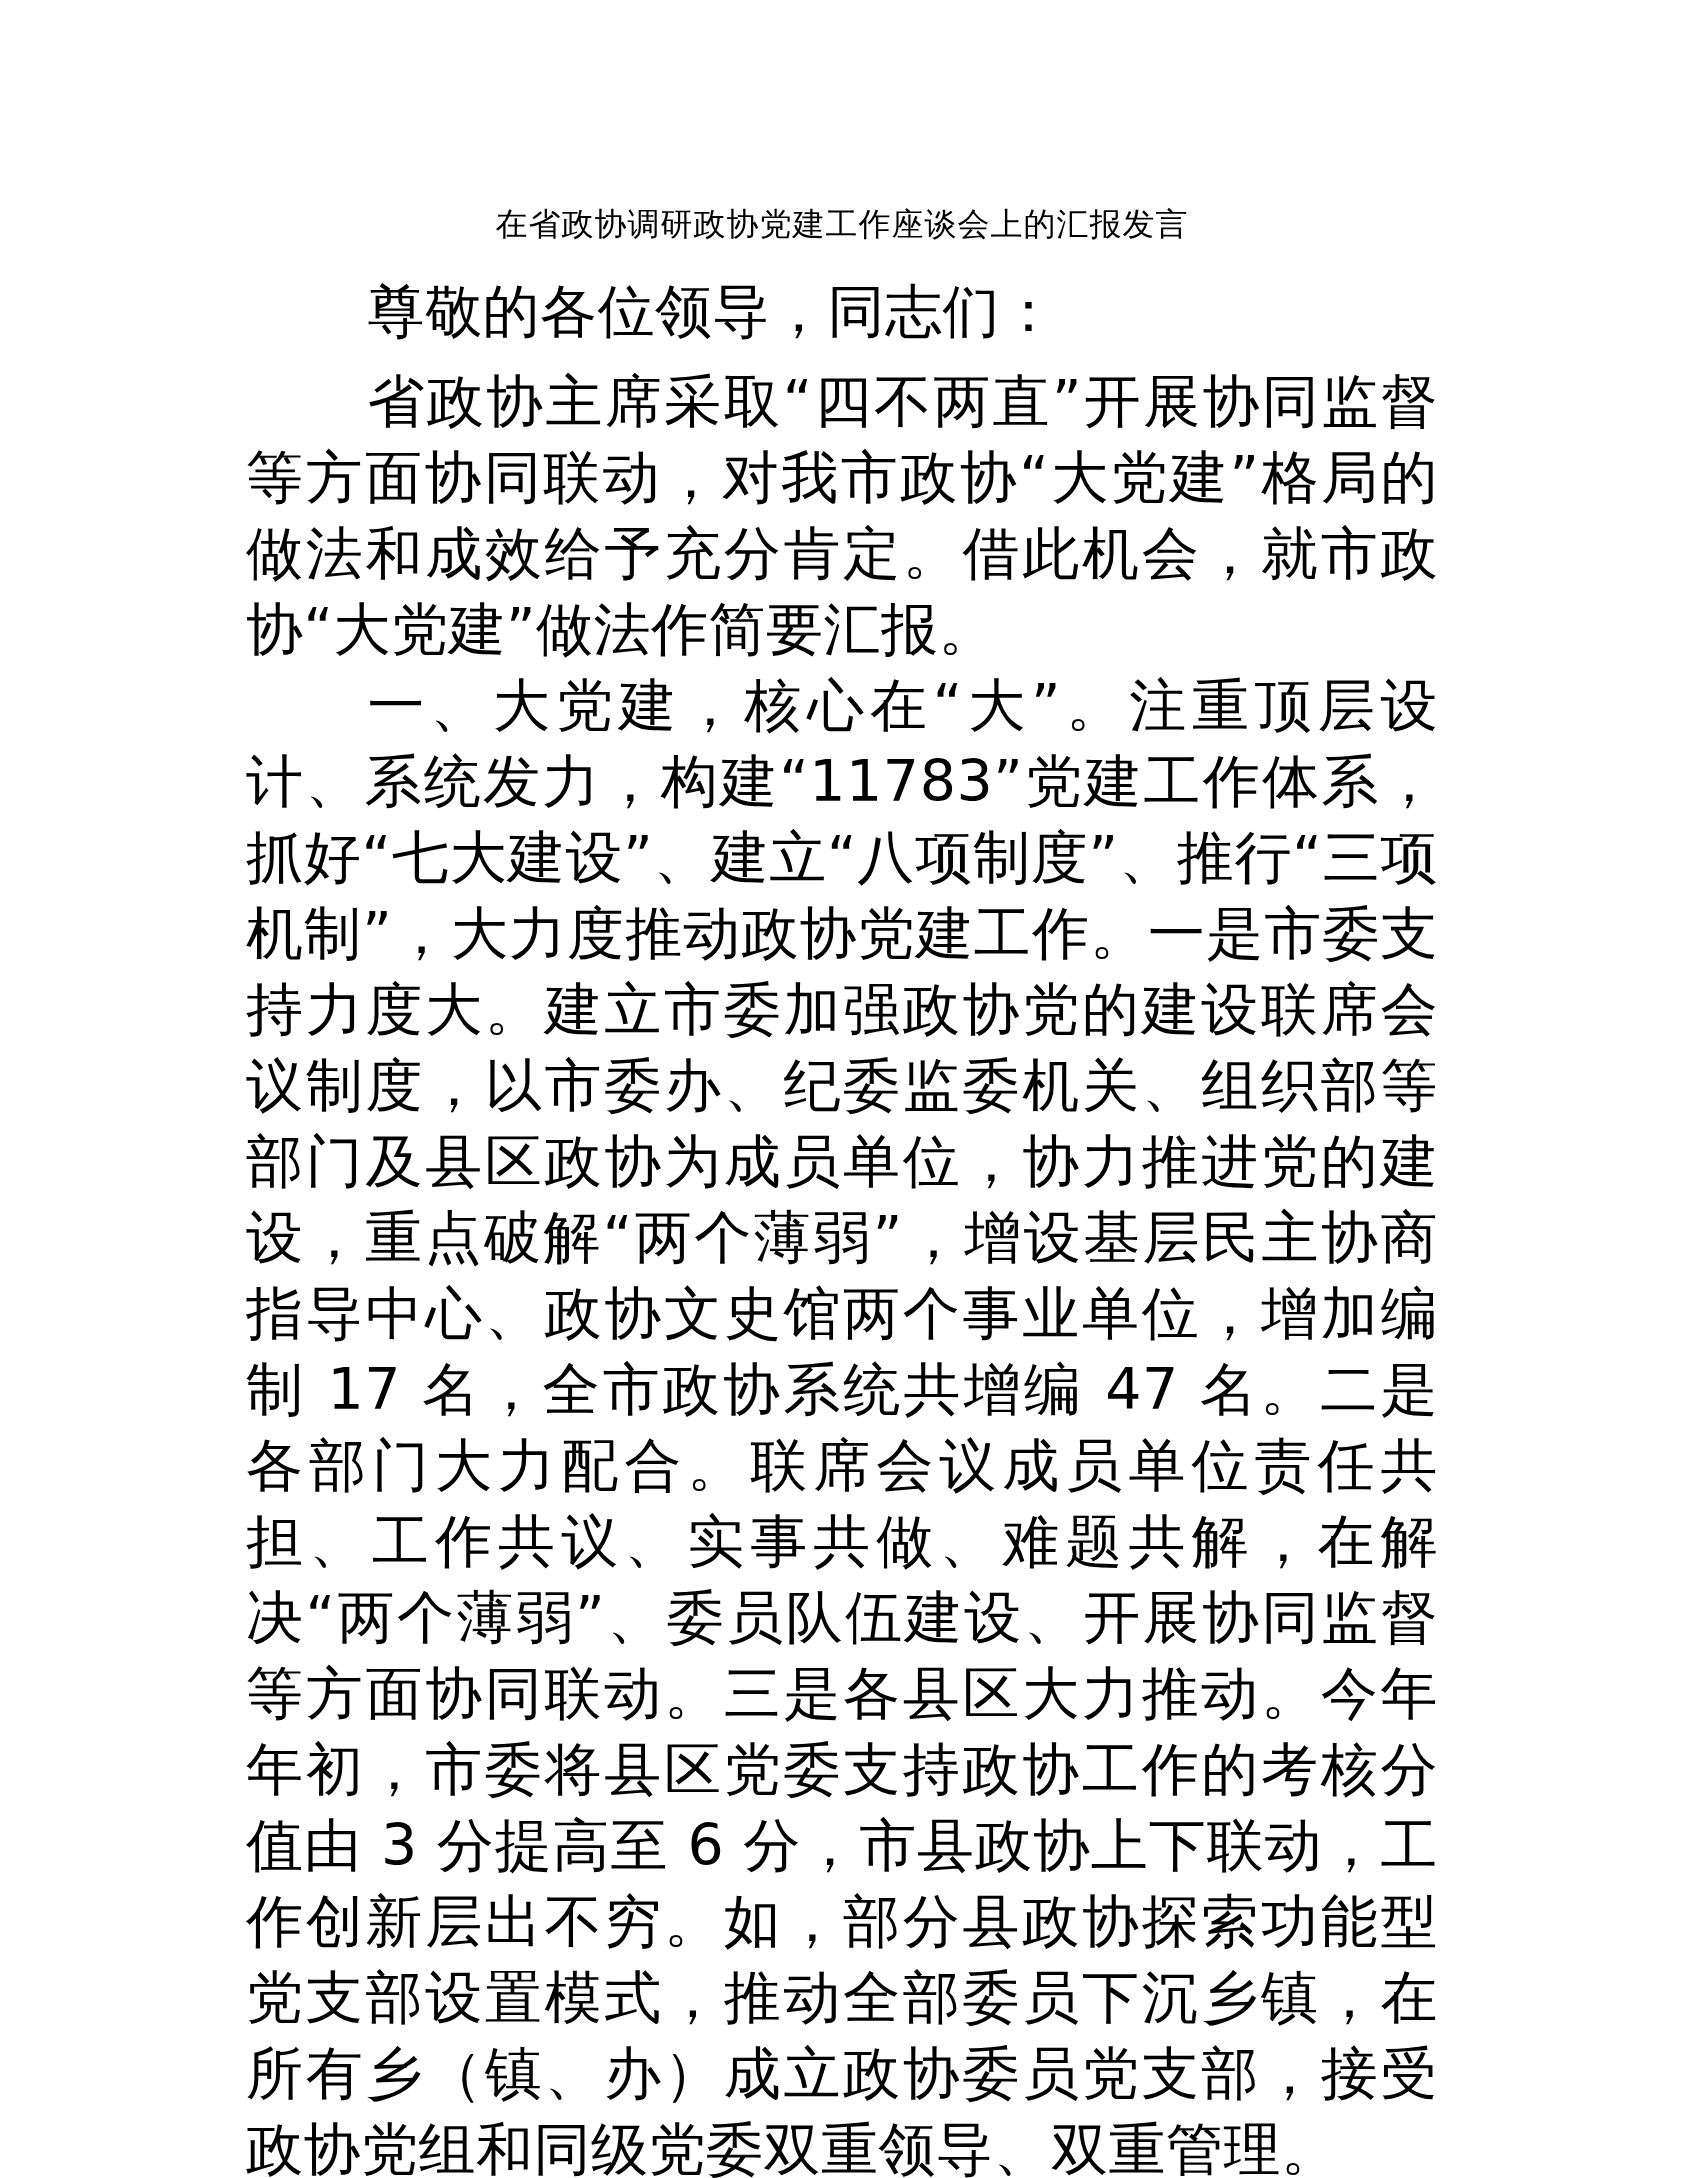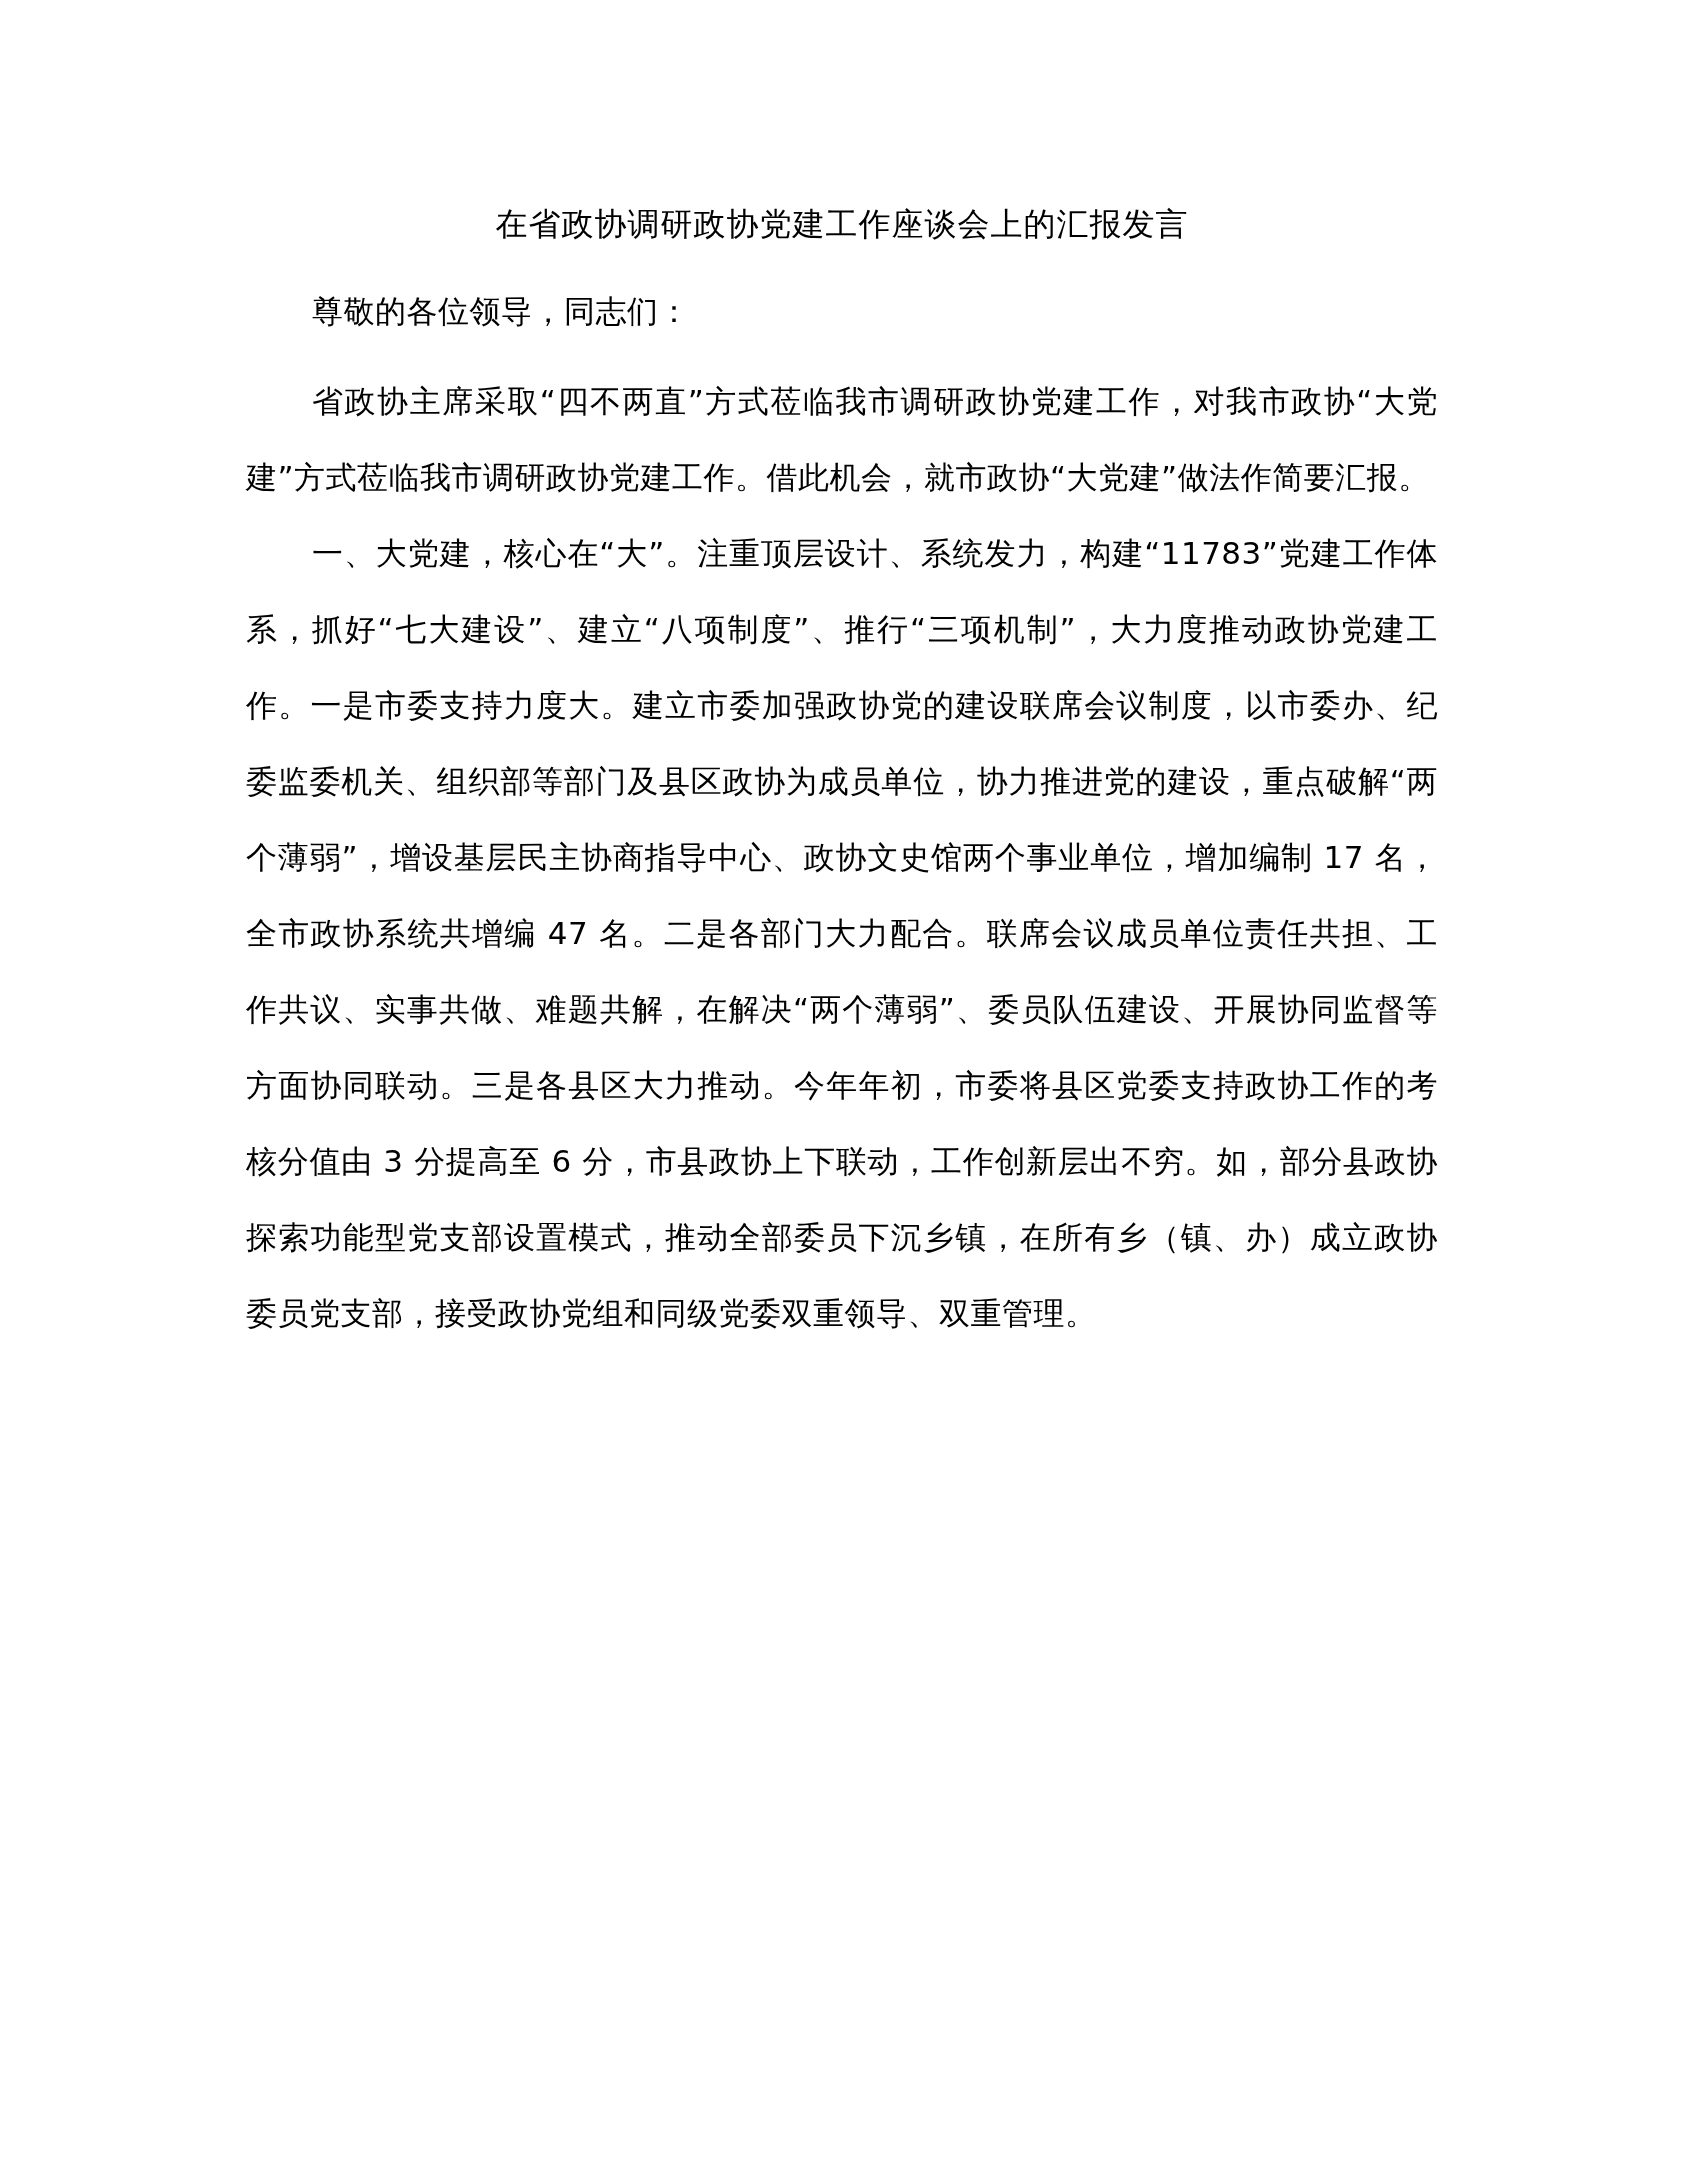--- a/index.html
+++ b/index.html
@@ -23,21 +23,21 @@
     }
     .title {
       font-size: 32px;
       line-height: 73px;
       text-align: center;
       margin: 0 0 12px 0;
       font-weight: normal;
       letter-spacing: 1px;
     }
     .para {
-      font-size: 31px;
+      font-size: 57px;
       line-height: 76px;
       text-indent: 2.13em;
       margin: 0 0 0 0;
       text-align: justify;
       text-align-last: left;
       letter-spacing: 0.5px;
       word-break: break-all;
     }
     .para.greeting {
       margin-bottom: 14px;
@@ -45,16 +45,16 @@
     .para + .para {
       margin-top: 0;
     }
   </style>
 </head>
 <body>
 
 <div class="page">
   <h1 class="title">在省政协调研政协党建工作座谈会上的汇报发言</h1>
   <p class="para greeting">尊敬的各位领导，同志们：</p>
-  <p class="para">省政协主席采取“四不两直”方式莅临我市调研政协党建工作，对我市政协“大党建”方式莅临我市调研政协党建工作。借此机会，就市政协“大党建”做法作简要汇报。</p>
+  <p class="para">省政协主席采取“四不两直”开展协同监督等方面协同联动，对我市政协“大党建”格局的做法和成效给予充分肯定。借此机会，就市政协“大党建”做法作简要汇报。</p>
   <p class="para">一、大党建，核心在“大”。注重顶层设计、系统发力，构建“11783”党建工作体系，抓好“七大建设”、建立“八项制度”、推行“三项机制”，大力度推动政协党建工作。一是市委支持力度大。建立市委加强政协党的建设联席会议制度，以市委办、纪委监委机关、组织部等部门及县区政协为成员单位，协力推进党的建设，重点破解“两个薄弱”，增设基层民主协商指导中心、政协文史馆两个事业单位，增加编制 17 名，全市政协系统共增编 47 名。二是各部门大力配合。联席会议成员单位责任共担、工作共议、实事共做、难题共解，在解决“两个薄弱”、委员队伍建设、开展协同监督等方面协同联动。三是各县区大力推动。今年年初，市委将县区党委支持政协工作的考核分值由 3 分提高至 6 分，市县政协上下联动，工作创新层出不穷。如，部分县政协探索功能型党支部设置模式，推动全部委员下沉乡镇，在所有乡（镇、办）成立政协委员党支部，接受政协党组和同级党委双重领导、双重管理。</p>
 </div>
 
 
 </body></html>

